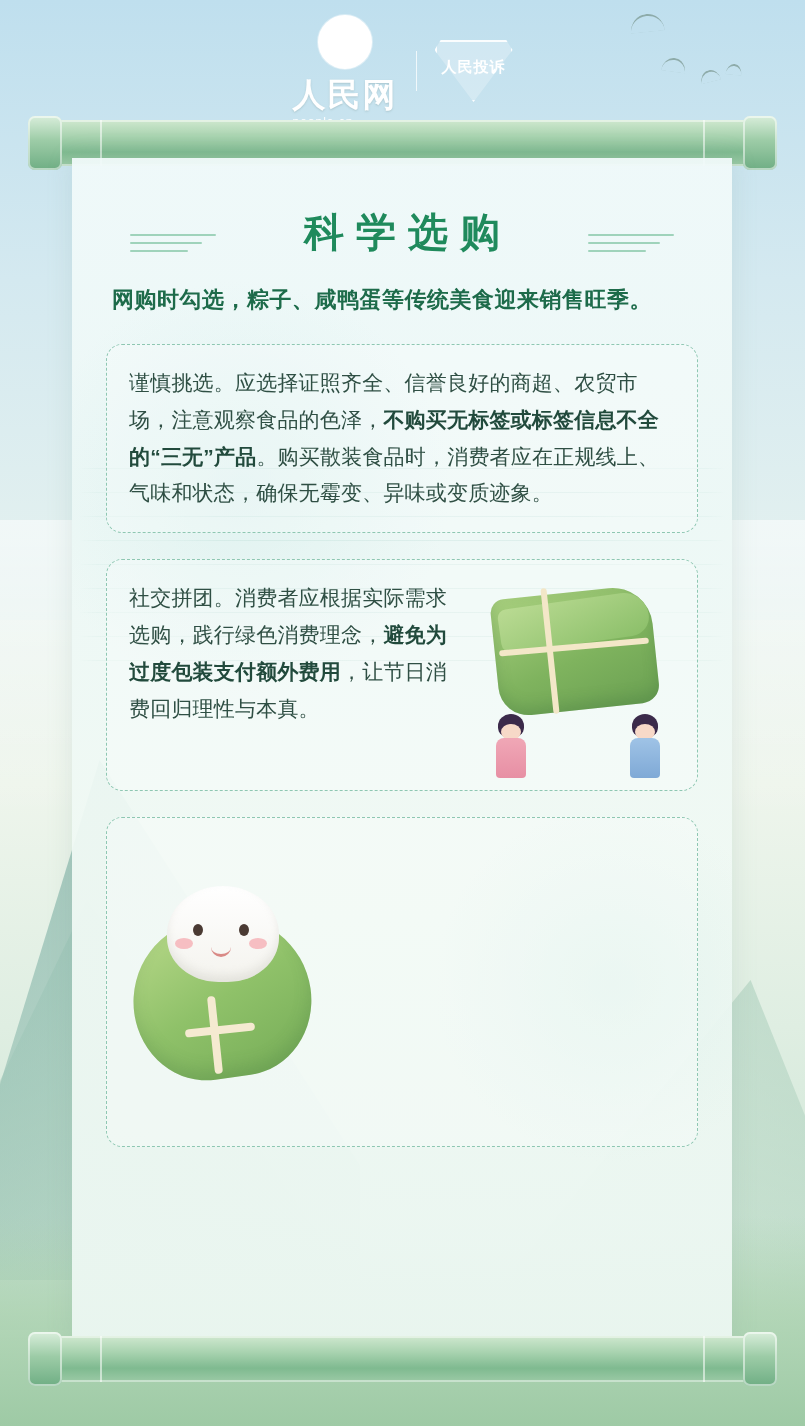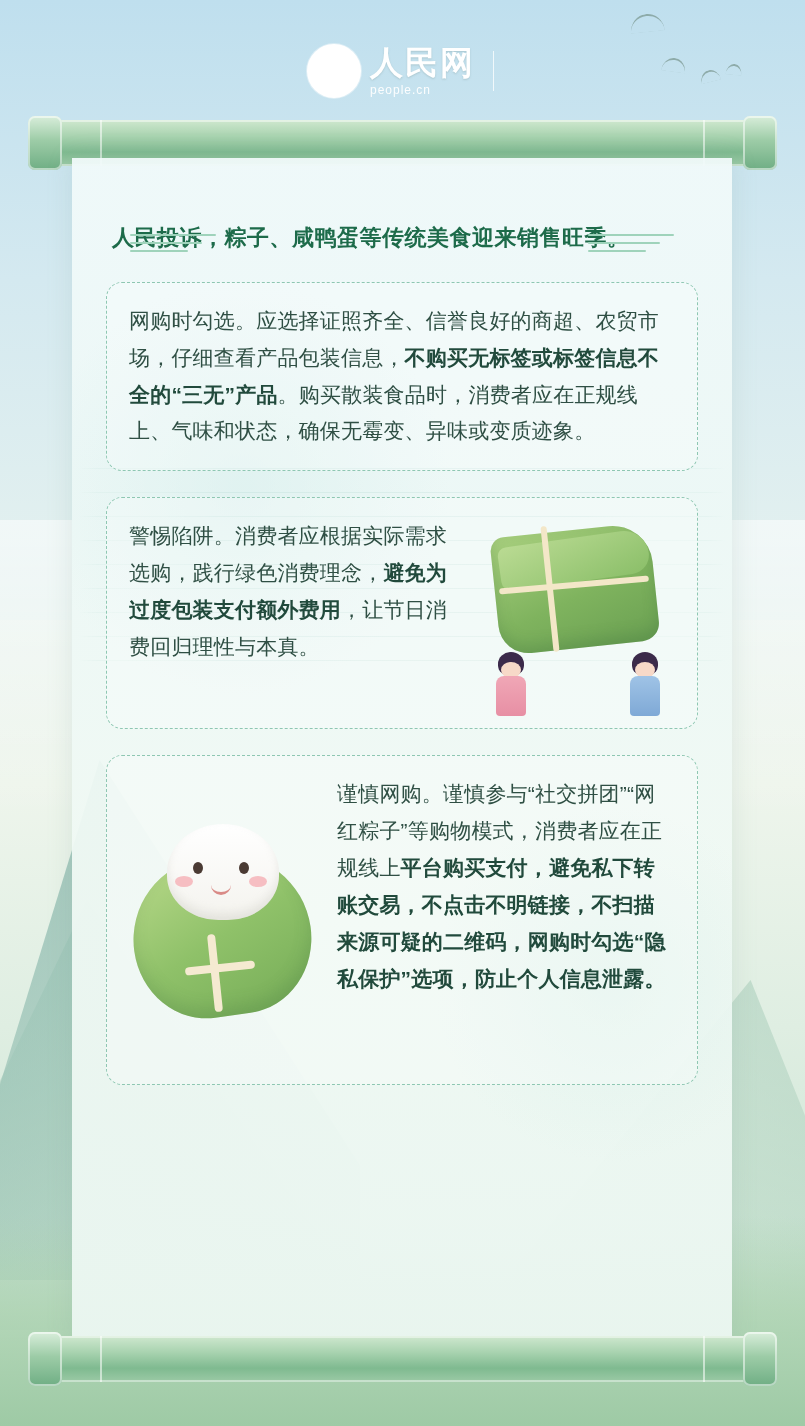--- a/index.html
+++ b/index.html
@@ -85,20 +85,21 @@
     height: 70px;
     display: flex;
     align-items: center;
     justify-content: center;
     gap: 14px;
   }
   .logo-people {
     display: flex;
     align-items: center;
     gap: 9px;
+    flex-direction: column;
   }
   .logo-mark {
     width: 46px; height: 46px;
     border-radius: 50%;
     background: #ffffff;
     border: 4px solid #ffffff;
     position: relative;
     box-shadow: 0 0 0 1px rgba(255,255,255,.4);
   }
   .logo-mark::after {
@@ -483,20 +484,24 @@
 
 <div class="logo-bar">
   <div class="logo-people">
     <div class="logo-mark"></div>
     <div>
       <div class="logo-text-cn">人民网</div>
       <div class="logo-text-en">people.cn</div>
     </div>
   </div>
   <div class="logo-sep"></div>
+  <div class="logo-shield">
+    <div class="shield-shape"></div>
+    <div class="shield-text">人民投诉</div>
+  </div>
 </div>
 
 <div class="scroll-rod top">
   <div class="cap left"></div>
   <div class="cap right"></div>
   <div class="line l1"></div>
   <div class="line l2"></div>
 </div>
 
 <div class="scroll-body">
@@ -518,56 +523,54 @@
       <div class="title-orn left">
           <i></i>
           <i></i>
           <i></i>
         </div>
       <div class="title-orn right">
           <i></i>
           <i></i>
           <i></i>
         </div>
+      <div class="title-line">科学选购</div>
     </div>
 
-    <div class="lede">人民投诉，粽子、咸鸭蛋等传统美食迎来销售旺季。</div>
+    <div class="lede">网购时勾选，粽子、咸鸭蛋等传统美食迎来销售旺季。</div>
 
     <div class="card card-1">
       <p>
-        <span>网购时勾选。应选择证照齐全、信誉良好的商超、农贸市场，仔细查看产品包装信息，</span><span class="strong">不购买无标签或标签信息不全的“三无”产品</span><span>。购买散装食品时，消费者应在正规线上、气味和状态，确保无霉变、异味或变质迹象。</span>
+        <span>谨慎挑选。应选择证照齐全、信誉良好的商超、农贸市场，注意观察食品的色泽，</span><span class="strong">不购买无标签或标签信息不全的“三无”产品</span><span>。购买散装食品时，消费者应在正规线上、气味和状态，确保无霉变、异味或变质迹象。</span>
       </p>
     </div>
 
     <div class="card card-2">
       <p>
-        <span>警惕陷阱。消费者应根据实际需求选购，践行绿色消费理念，</span><span class="strong">避免为过度包装支付额外费用</span><span>，让节日消费回归理性与本真。</span>
+        <span>社交拼团。消费者应根据实际需求选购，践行绿色消费理念，</span><span class="strong">避免为过度包装支付额外费用</span><span>，让节日消费回归理性与本真。</span>
       </p>
       <div class="zongzi-big">
         <div class="leaf-body"></div>
         <div class="leaf-fold"></div>
         <div class="string"></div>
         <div class="string2"></div>
         <div class="kid kid-pink">
           <div class="head"></div>
           <div class="face"></div>
           <div class="body"></div>
         </div>
         <div class="kid kid-blue">
           <div class="head"></div>
           <div class="face"></div>
           <div class="body"></div>
         </div>
       </div>
     </div>
 
     <div class="card card-3">
-      <p>
-        <span>谨慎网购。谨慎参与“社交拼团”“网红粽子”等购物模式，消费者应在正规线上</span><span class="strong">平台购买支付，避免私下转账交易，不点击不明链接，不扫描来源可疑的二维码，网购时勾选“隐私保护”选项，防止个人信息泄露。</span>
-      </p>
       <div class="zongzi-baby">
         <div class="wrap-leaf"></div>
         <div class="rice-face"></div>
         <div class="eye l"></div>
         <div class="eye r"></div>
         <div class="blush l"></div>
         <div class="blush r"></div>
         <div class="mouth"></div>
         <div class="tie2"></div>
         <div class="tie"></div>

